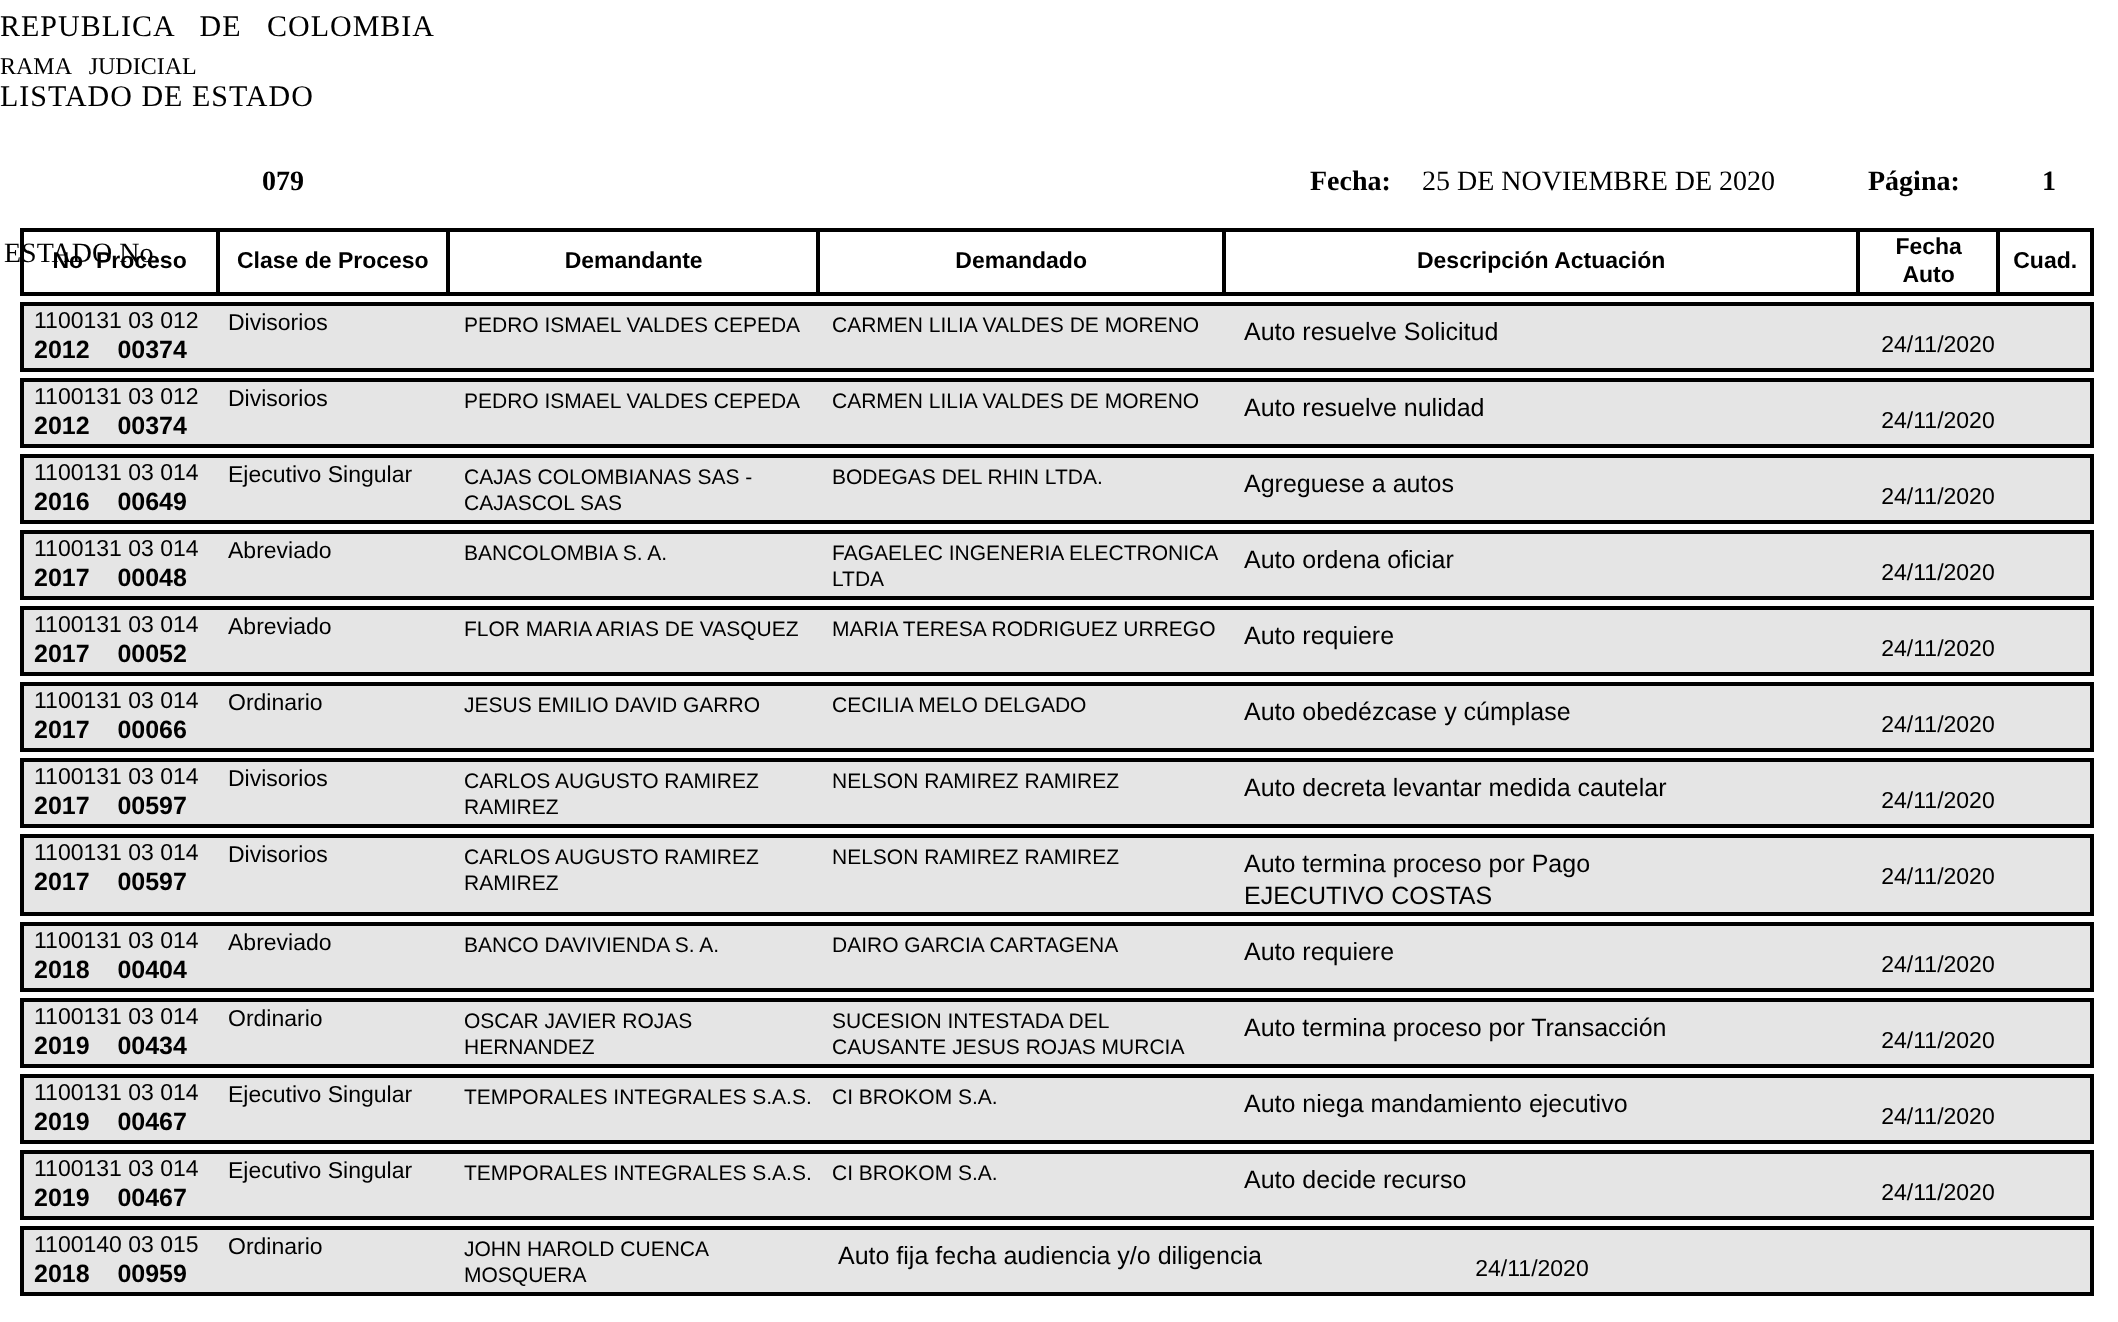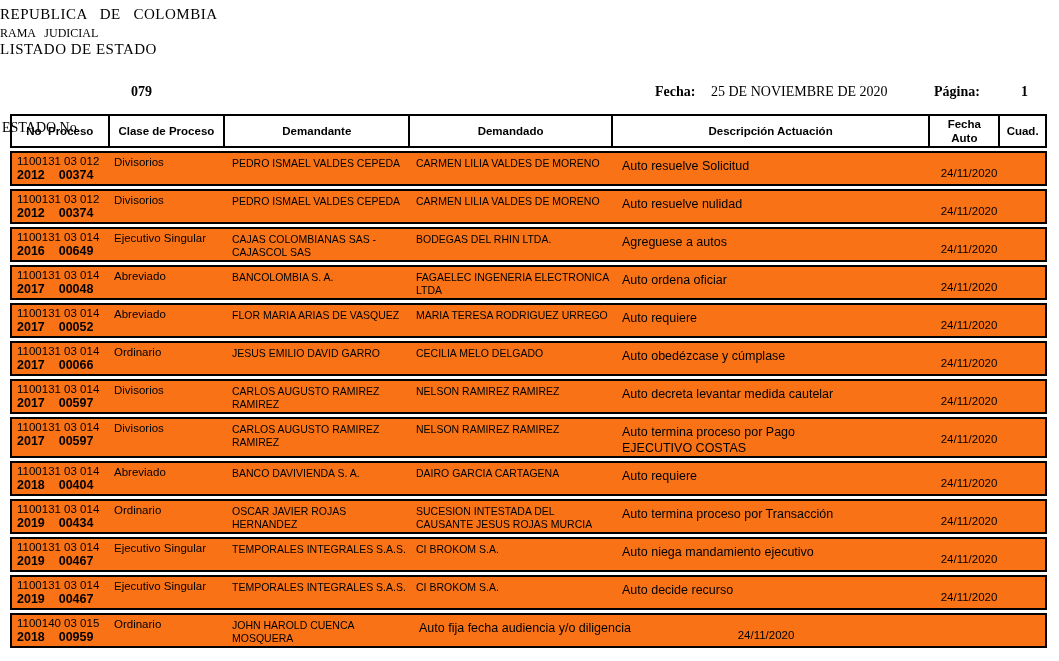--- a/index.html
+++ b/index.html
@@ -46,21 +46,21 @@
     box-sizing:border-box;
     display:flex; flex-direction:column; justify-content:center;
     align-items:center; text-align:center;
     border-right:2px solid #000; line-height:1.25;
   }
   .thead .th:last-child { border-right:none; }
 
   .row {
     display:flex; box-sizing:border-box;
     border:2px solid #000; min-height:35px;
-    margin-top:3px; background:#f97316;
+    margin-top:3px; background:#e5e5e5;
   }
   .row .td { box-sizing:border-box; overflow:hidden; }
 
   
   .c1 { width:98px;  }
   .c2 { width:116px; }
   .c3 { width:186px; }
   .c4 { width:203px; }
   .c5 { width:319px; }
   .c6 { width:70px;  }

